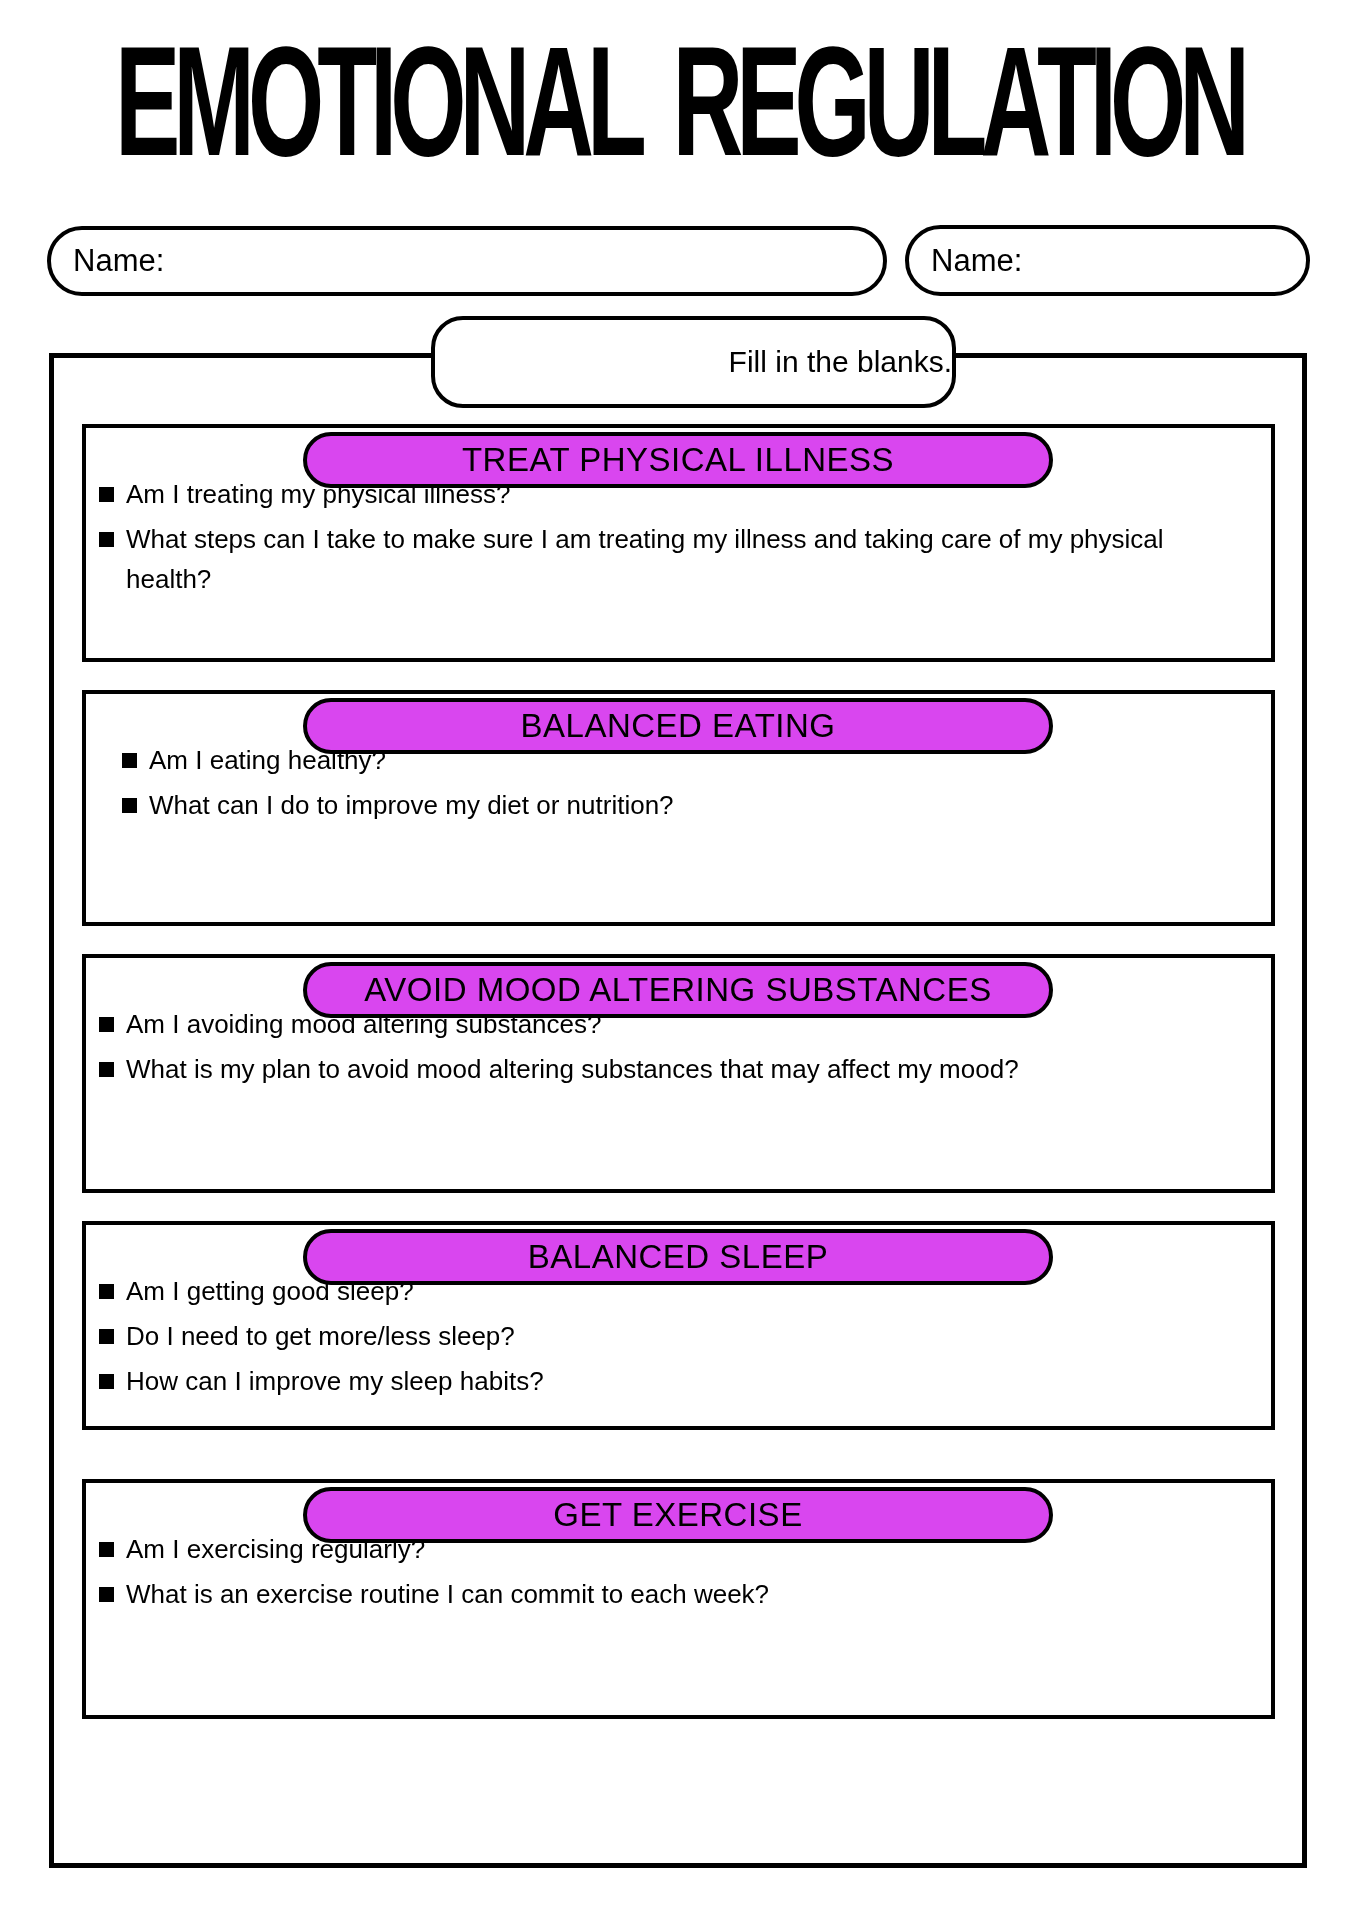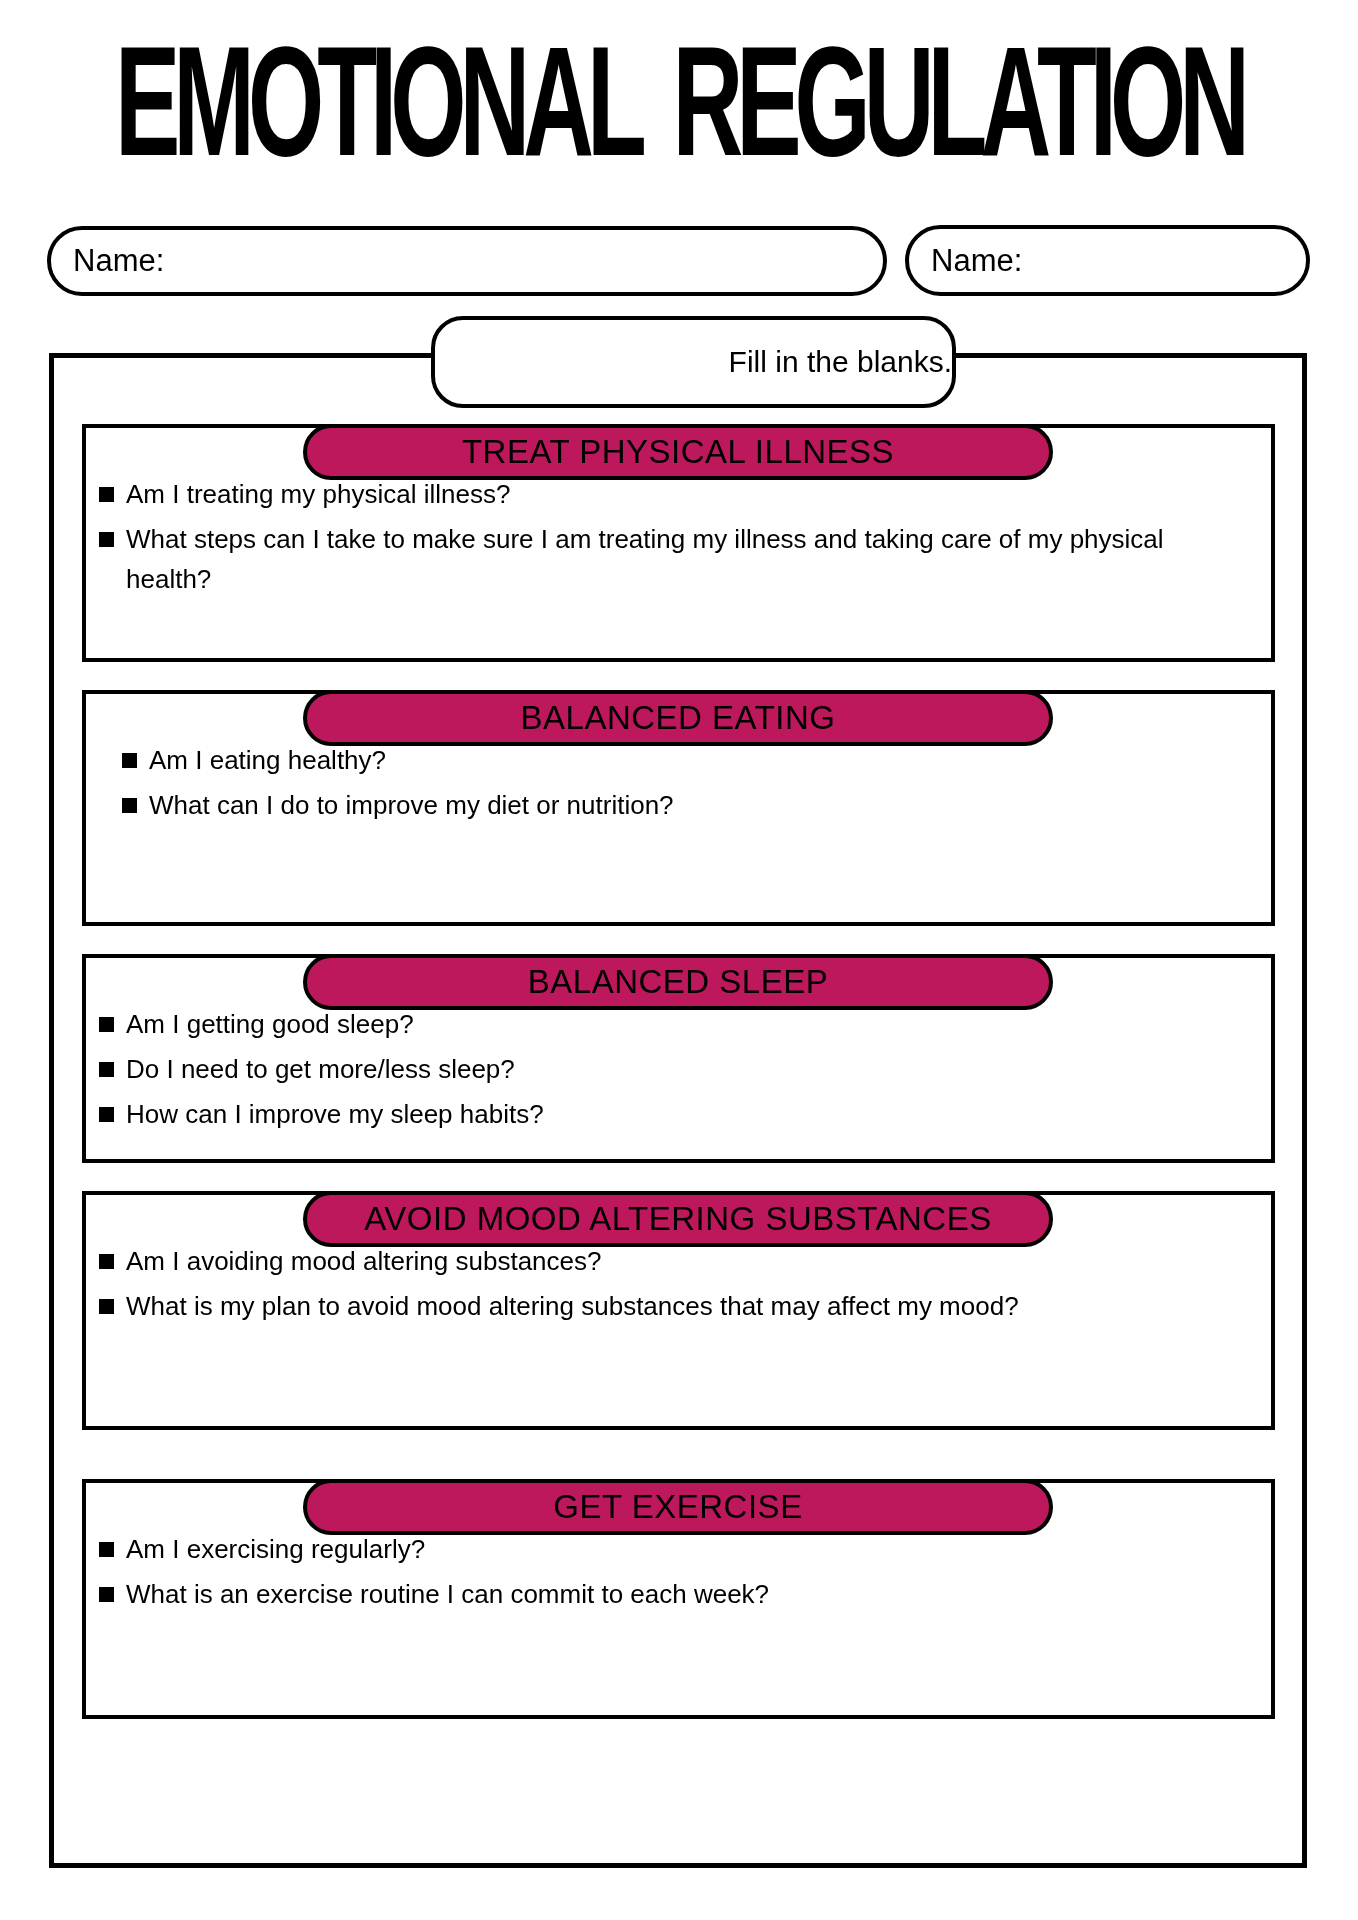--- a/index.html
+++ b/index.html
@@ -59,27 +59,27 @@
     position:absolute;
     left:49px;top:353px;width:1258px;height:1515px;
     box-sizing:border-box;
     border:5px solid #000;
     background:#fff;
   }
   
   .section{position:relative;width:100%;}
   .section-header{
     position:absolute;
-    top:0;left:50%;
+    top:8px;left:50%;
     transform:translateX(-50%);
     width:750px;height:56px;
     box-sizing:border-box;
     border:4px solid #000;
     border-radius:30px;
-    background:#be185d;
+    background:#d946ef;
     z-index:2;
     display:flex;align-items:center;justify-content:center;
     font-size:33px;
     letter-spacing:0.5px;
     white-space:nowrap;
   }
   .qbox{
     position:relative;
     box-sizing:border-box;
     margin-left:28px;
@@ -167,20 +167,37 @@
           <span class="q">Am I eating healthy?</span>
         </div>
         <div class="bullet">
           <span class="marker"></span>
           <span class="q">What can I do to improve my diet or nutrition?</span>
         </div>
         <div class="answer-space"></div>
       </div>
     </div>
 
+    <div class="section sec-3">
+      <div class="section-header">
+        <span>AVOID MOOD ALTERING SUBSTANCES</span>
+      </div>
+      <div class="qbox">
+        <div class="bullet">
+          <span class="marker"></span>
+          <span class="q">Am I avoiding mood altering substances?</span>
+        </div>
+        <div class="bullet">
+          <span class="marker"></span>
+          <span class="q">What is my plan to avoid mood altering substances that may affect my mood?</span>
+        </div>
+        <div class="answer-space"></div>
+      </div>
+    </div>
+
     <div class="section sec-4">
       <div class="section-header">
         <span>BALANCED SLEEP</span>
       </div>
       <div class="qbox">
         <div class="bullet">
           <span class="marker"></span>
           <span class="q">Am I getting good sleep?</span>
         </div>
         <div class="bullet">
@@ -188,37 +205,20 @@
           <span class="q">Do I need to get more/less sleep?</span>
         </div>
         <div class="bullet">
           <span class="marker"></span>
           <span class="q">How can I improve my sleep habits?</span>
         </div>
         <div class="answer-space"></div>
       </div>
     </div>
 
-    <div class="section sec-3">
-      <div class="section-header">
-        <span>AVOID MOOD ALTERING SUBSTANCES</span>
-      </div>
-      <div class="qbox">
-        <div class="bullet">
-          <span class="marker"></span>
-          <span class="q">Am I avoiding mood altering substances?</span>
-        </div>
-        <div class="bullet">
-          <span class="marker"></span>
-          <span class="q">What is my plan to avoid mood altering substances that may affect my mood?</span>
-        </div>
-        <div class="answer-space"></div>
-      </div>
-    </div>
-
     <div class="section sec-5">
       <div class="section-header">
         <span>GET EXERCISE</span>
       </div>
       <div class="qbox">
         <div class="bullet">
           <span class="marker"></span>
           <span class="q">Am I exercising regularly?</span>
         </div>
         <div class="bullet">

